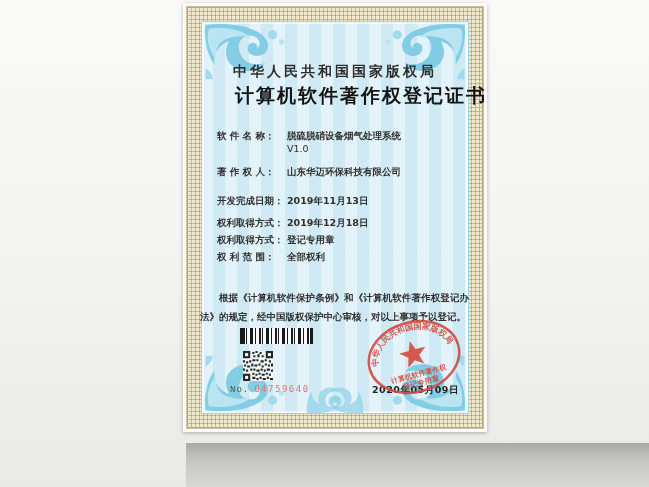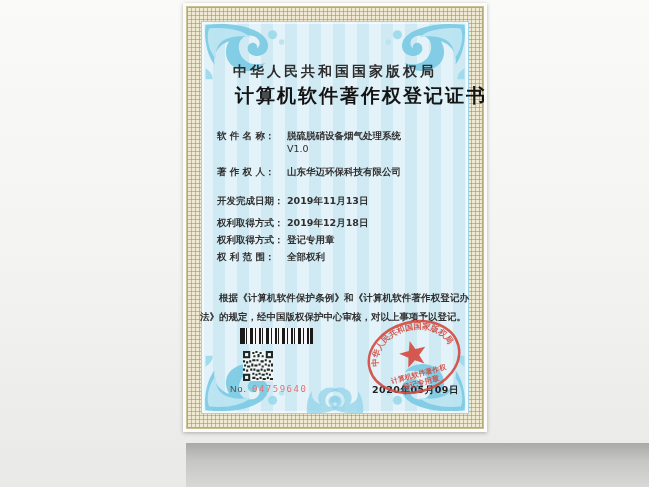--- a/index.html
+++ b/index.html
@@ -42,21 +42,21 @@
   .statement{position:absolute;left:17px;right:18px;top:286px;
         font-size:9.5px;line-height:1.95;font-weight:600;color:#2f2f2f;
         text-align:justify;text-indent:2em;}
 
   .barcode{position:absolute;left:57px;top:325px;width:67px;height:16px;
         border-left:3px solid #1a1a1a;border-right:3px solid #1a1a1a;
         background:repeating-linear-gradient(90deg,#1a1a1a 0 2px,#f8f8f8 2px 3px,#1a1a1a 3px 4px,#f8f8f8 4px 7px,#1a1a1a 7px 10px,#f8f8f8 10px 12px,#1a1a1a 12px 13px,#f8f8f8 13px 16px);}
   .qrcode{position:absolute;left:60px;top:348px;width:30px;height:30px;}
 
   .serial{position:absolute;left:47px;top:381px;font-size:9px;white-space:nowrap;}
-  .serial .no{font-family:Liberation Sans, sans-serif;color:#4a4a44;letter-spacing:1px;margin-top:8px;}
+  .serial .no{font-family:Liberation Mono, monospace;color:#4a4a44;letter-spacing:1px;margin-top:8px;}
   .serial .num{font-family:"DejaVu Sans Mono","Liberation Mono",monospace;color:#e2736f;letter-spacing:1.5px;margin-left:5px;}
 
   .issue-date{position:absolute;left:189px;top:381px;font-size:9.5px;font-weight:700;color:#222;letter-spacing:.5px;}
   .seal{position:absolute;left:180px;top:314px;width:102px;height:80px;opacity:.88;}
 </style>
 </head>
 <body>
 
 <div class="stage">
   <div class="floor-shadow"></div>

